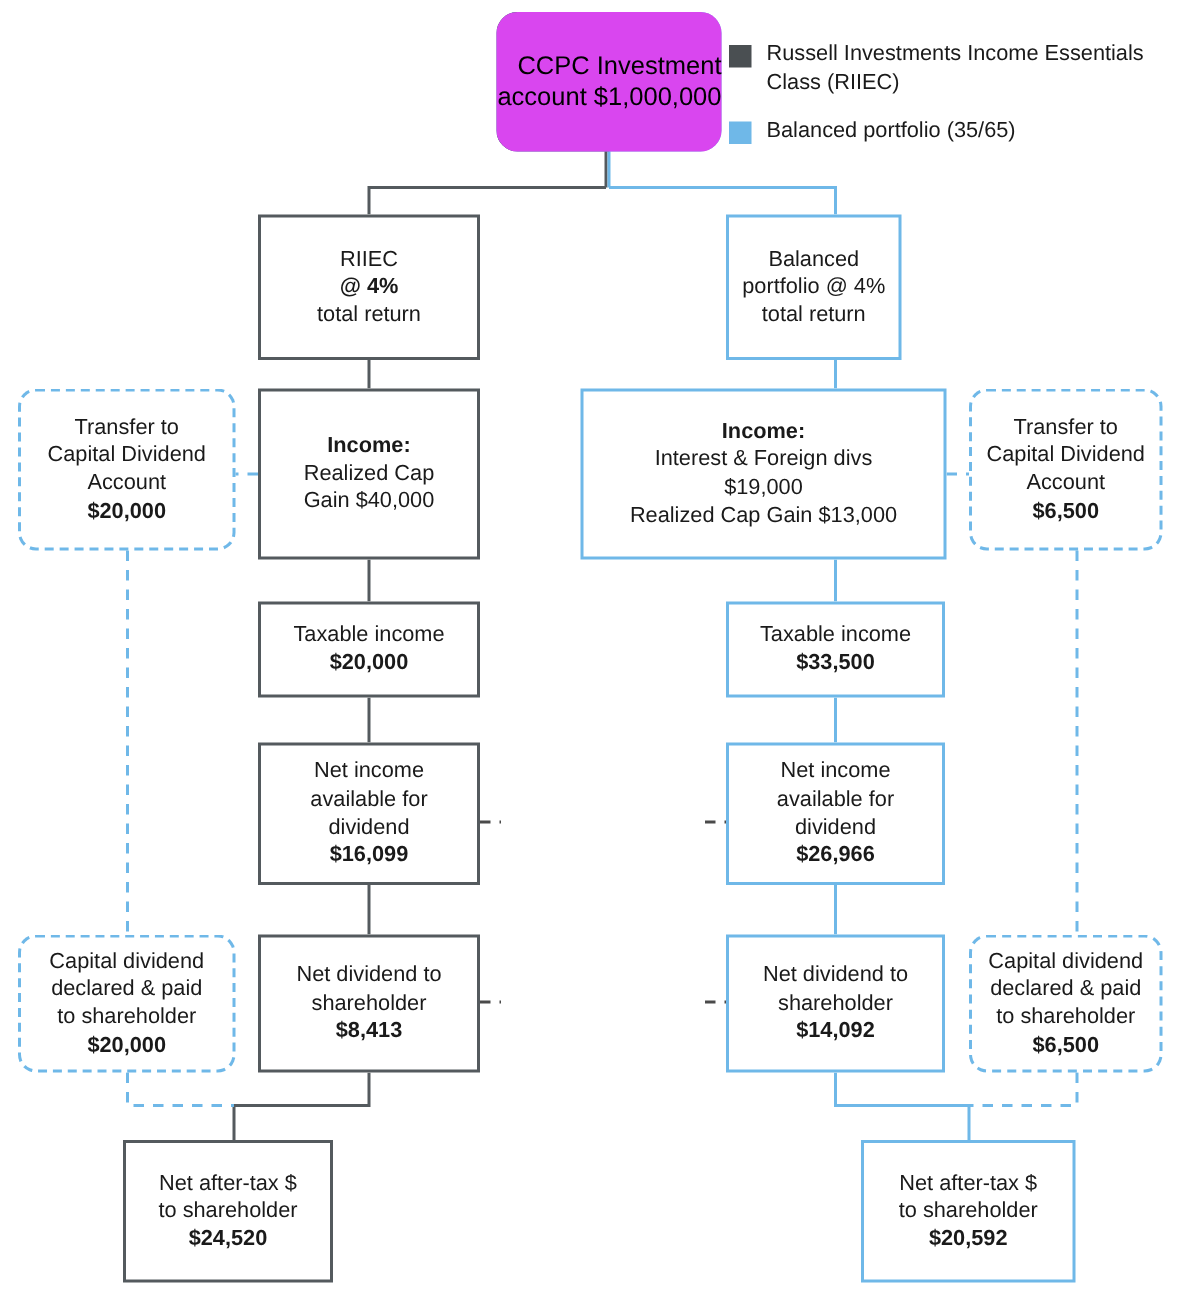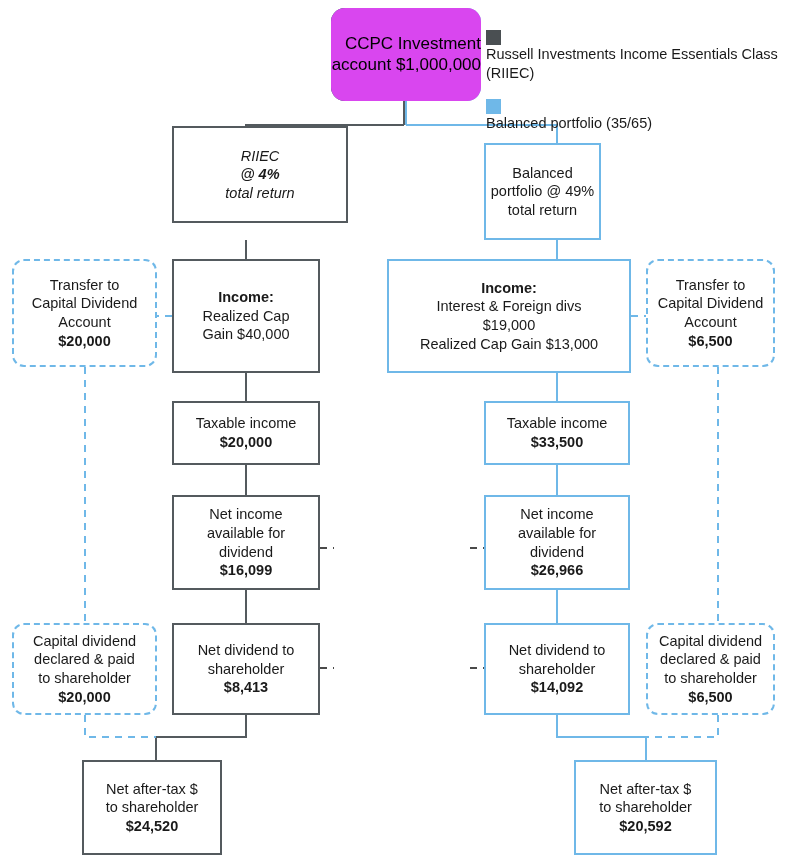--- a/index.html
+++ b/index.html
@@ -86,21 +86,20 @@
     top: 27px;
     width: 300px;
     font-size: 14.5px;
     color: #1a1a1a;
     line-height: 1.3;
   }
   .legend-row {
     display: flex;
     align-items: flex-start;
     margin-bottom: 13px;
-    flex-direction: column;
   }
   .legend-swatch {
     width: 15px;
     height: 15px;
     flex: 0 0 15px;
     margin-right: 10px;
     margin-top: 3px;
   }
   .sw-dark { background: #4a4f52; }
   .sw-blue { background: #6fb8e8; }
@@ -164,21 +163,21 @@
     <div class="legend-row">
       <span class="legend-swatch sw-dark"></span>
       <span class="legend-text">Russell Investments Income Essentials Class (RIIEC)</span>
     </div>
     <div class="legend-row">
       <span class="legend-swatch sw-blue"></span>
       <span class="legend-text">Balanced portfolio (35/65)</span>
     </div>
   </div>
 
-  <div class="node solid-dark" style="left:172px; top:126px; width:176px; height:97px;font-style:italic;">
+  <div class="node solid-dark" style="left:172px; top:143px; width:148px; height:97px;">
     <div>
       <span class="ln">RIIEC</span>
       <span class="ln b">@ 4%</span>
       <span class="ln">total return</span>
     </div>
   </div>
 
   <div class="node solid-dark" style="left:172px; top:259px; width:148px; height:114px;">
     <div>
       <span class="ln b">Income:</span>
@@ -233,21 +232,21 @@
     <div>
       <span class="ln">Net after-tax $</span>
       <span class="ln">to shareholder</span>
       <span class="ln b">$24,520</span>
     </div>
   </div>
 
   <div class="node solid-blue" style="left:484px; top:143px; width:117px; height:97px;">
     <div>
       <span class="ln">Balanced</span>
-      <span class="ln">portfolio @ 49%</span>
+      <span class="ln">portfolio @ 4%</span>
       <span class="ln">total return</span>
     </div>
   </div>
 
   <div class="node solid-blue" style="left:387px; top:259px; width:244px; height:114px;">
     <div>
       <span class="ln b">Income:</span>
       <span class="ln">Interest &amp; Foreign divs</span>
       <span class="ln">$19,000</span>
       <span class="ln">Realized Cap Gain $13,000</span>

